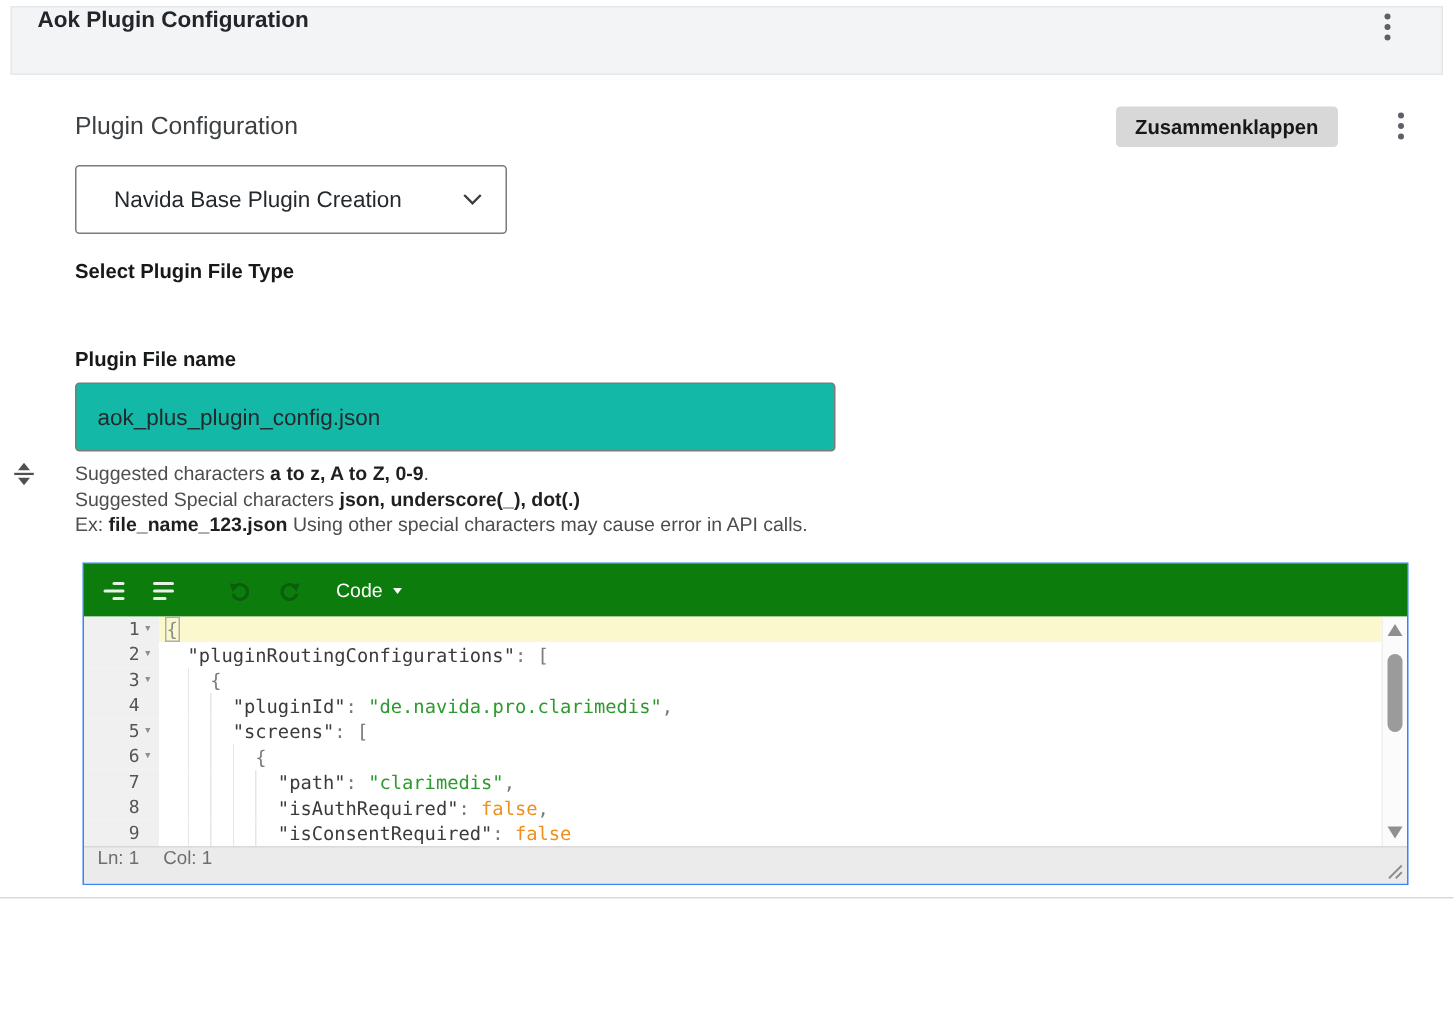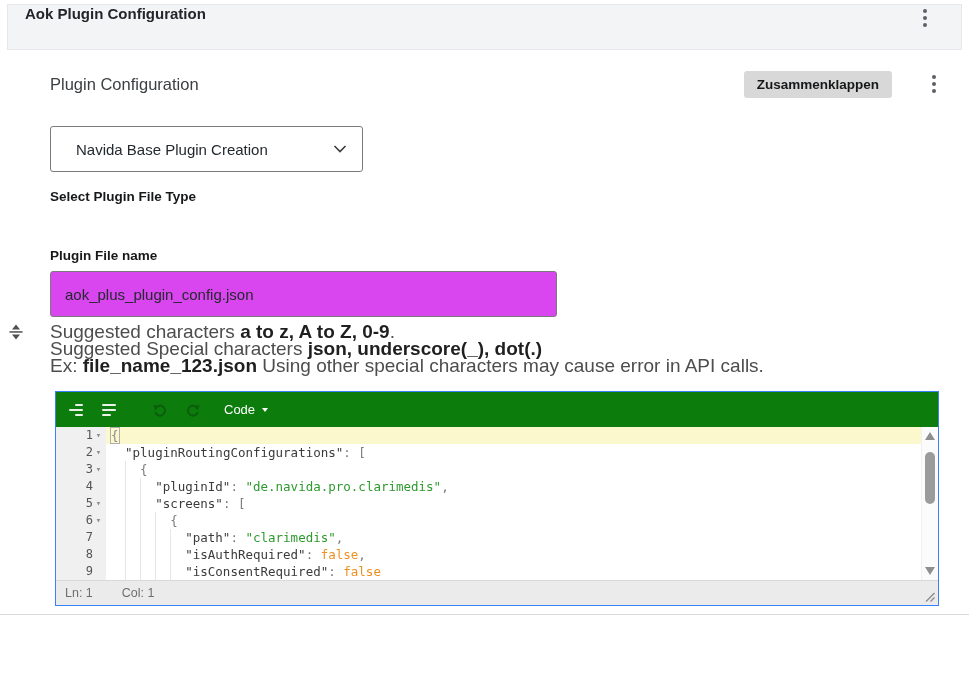--- a/index.html
+++ b/index.html
@@ -15,44 +15,44 @@
     border:1px solid #e6e7ea; display:flex; align-items:flex-start;
     justify-content:space-between; padding:0 30px 0 17px;
   }
   .app-title { font-weight:bold; font-size:15px; color:#22262b; }
   .kebab { display:flex; flex-direction:column; gap:3px; background:none; border:none; padding:4px; cursor:pointer; }
   .kebab i { width:4px; height:4px; border-radius:50%; background:#5c6167; }
 
   
   .content { padding:20px 29px 0 50px; position:relative; }
 
-  .section-head { display:flex; align-items:center; justify-content:space-between; margin-bottom:28px; height:28px; }
+  .section-head { display:flex; align-items:center; justify-content:space-between; margin-bottom:12px; height:28px; }
   .section-title { font-size:16.5px; color:#3c4043; }
   .right-tools { display:flex; align-items:center; gap:36px; }
   .collapse-btn {
     background:#d8d8d8; border:none; border-radius:3px; padding:6px 13px;
     font-weight:bold; font-size:13.5px; color:#17181a; font-family:inherit; cursor:pointer;
   }
 
   .field { margin-bottom:17px; }
   .field-label { font-weight:bold; font-size:13.5px; color:#17181a; margin-bottom:8px; }
   .selectbox {
     position:relative; height:46px; border:1px solid #7b7b7b; border-radius:3px;
     display:flex; align-items:center; padding:0 42px 0 15px; font-size:15px;
     color:#24292e; background:#fff; cursor:pointer;
   }
-  .w-plugin { width:313px;padding-left:25px; } .w-filetype { width:270px; }
+  .w-plugin { width:288px;padding-left:25px; } .w-filetype { width:270px; }
   .chev { position:absolute; right:14px; top:50%; margin-top:-8px; }
   .textinput {
     width:507px; height:46px; border:1px solid #7b7b7b; border-radius:3px;
-    padding:0 14px; font-size:15px; color:#24292e; font-family:inherit; background:#d946ef;
+    padding:0 14px; font-size:15px; color:#24292e; font-family:inherit; background:#14b8a6;
   }
   .field-filename { margin-bottom:6px;margin-top:44px; }
 
-  .hints { font-size:19px; color:#4d4d4d; line-height:17px; position:relative; margin-bottom:17px; }
+  .hints { font-size:13px; color:#4d4d4d; line-height:17px; position:relative; margin-bottom:17px; }
   .hints b { color:#1f1f1f; }
   .vresize { position:absolute; left:-41px; top:1px; cursor:ns-resize; }
 
   
   .editor { margin-left:5px; width:884px; border:1px solid #3883fa; background:#fff; }
   .toolbar { height:35px; background:#0c7d0c; display:flex; align-items:center; padding:0 9px; }
   .tb-btn { background:none; border:none; padding:4px; margin-right:9px; cursor:pointer;
             display:flex; flex-direction:column; justify-content:center; gap:3px; width:24px; height:24px; }
   .tb-btn .bar { height:2px; background:#e9f2e9; border-radius:1px; }
   .fmt .b1 { width:8px; margin-left:6px; } .fmt .b2 { width:14px; } .fmt .b3 { width:8px; margin-left:6px; }
@@ -79,21 +79,21 @@
   .tk-bool { color:#ee8f1f; }
   .tk-brace-hl { color:#8a8a8a; border:1px solid #aeaeae; }
 
   .scrollbar { position:absolute; top:0; right:0; bottom:0; width:17px; background:#fbfbfb;
                border-left:1px solid #f0f0f0; display:flex; flex-direction:column; align-items:center; padding:5px 0; }
   .sb-up { width:0; height:0; border-left:5px solid transparent; border-right:5px solid transparent; border-bottom:8px solid #8f8f8f; cursor:pointer; }
   .sb-down { width:0; height:0; border-left:5px solid transparent; border-right:5px solid transparent; border-top:8px solid #8f8f8f; margin-top:auto; cursor:pointer; }
   .sb-thumb { width:10px; height:52px; background:#9b9b9b; border-radius:6px; margin-top:12px; cursor:grab; }
 
   .statusbar { height:25px; background:#ebebeb; border-top:1px solid #d9d9d9; display:flex;
-               align-items:center; gap:29px; padding:0 9px; font-size:12.5px; color:#6f6f6f; position:relative; }
+               align-items:flex-start; gap:16px; padding:0 9px; font-size:12.5px; color:#6f6f6f; position:relative; }
   .resize-handle { position:absolute; right:2px; bottom:2px; cursor:nwse-resize; }
 
   .bottom-divider { border:none; border-top:1px solid #d9d9d9; margin:8px 0 0; }
 </style>
 </head>
 <body>
 
 <div class="app-header">
   <span class="app-title">Aok Plugin Configuration</span>
   <button class="kebab">

